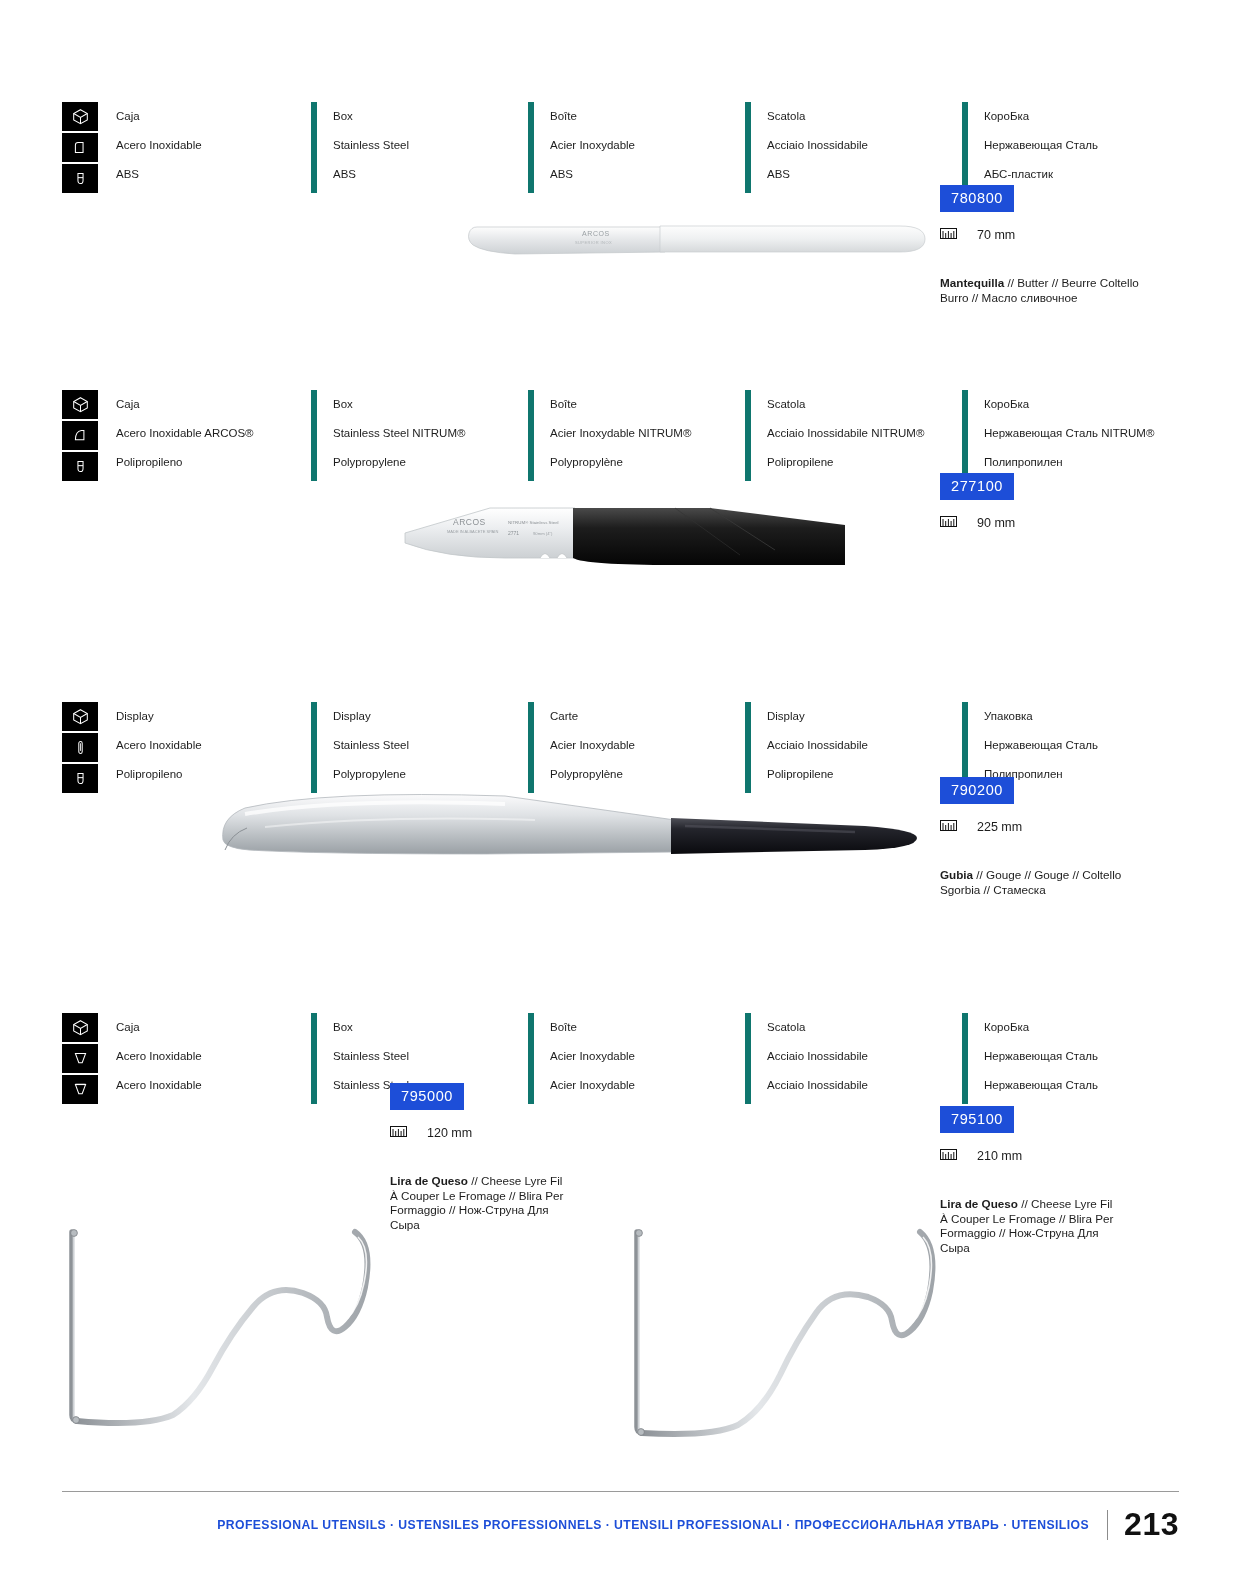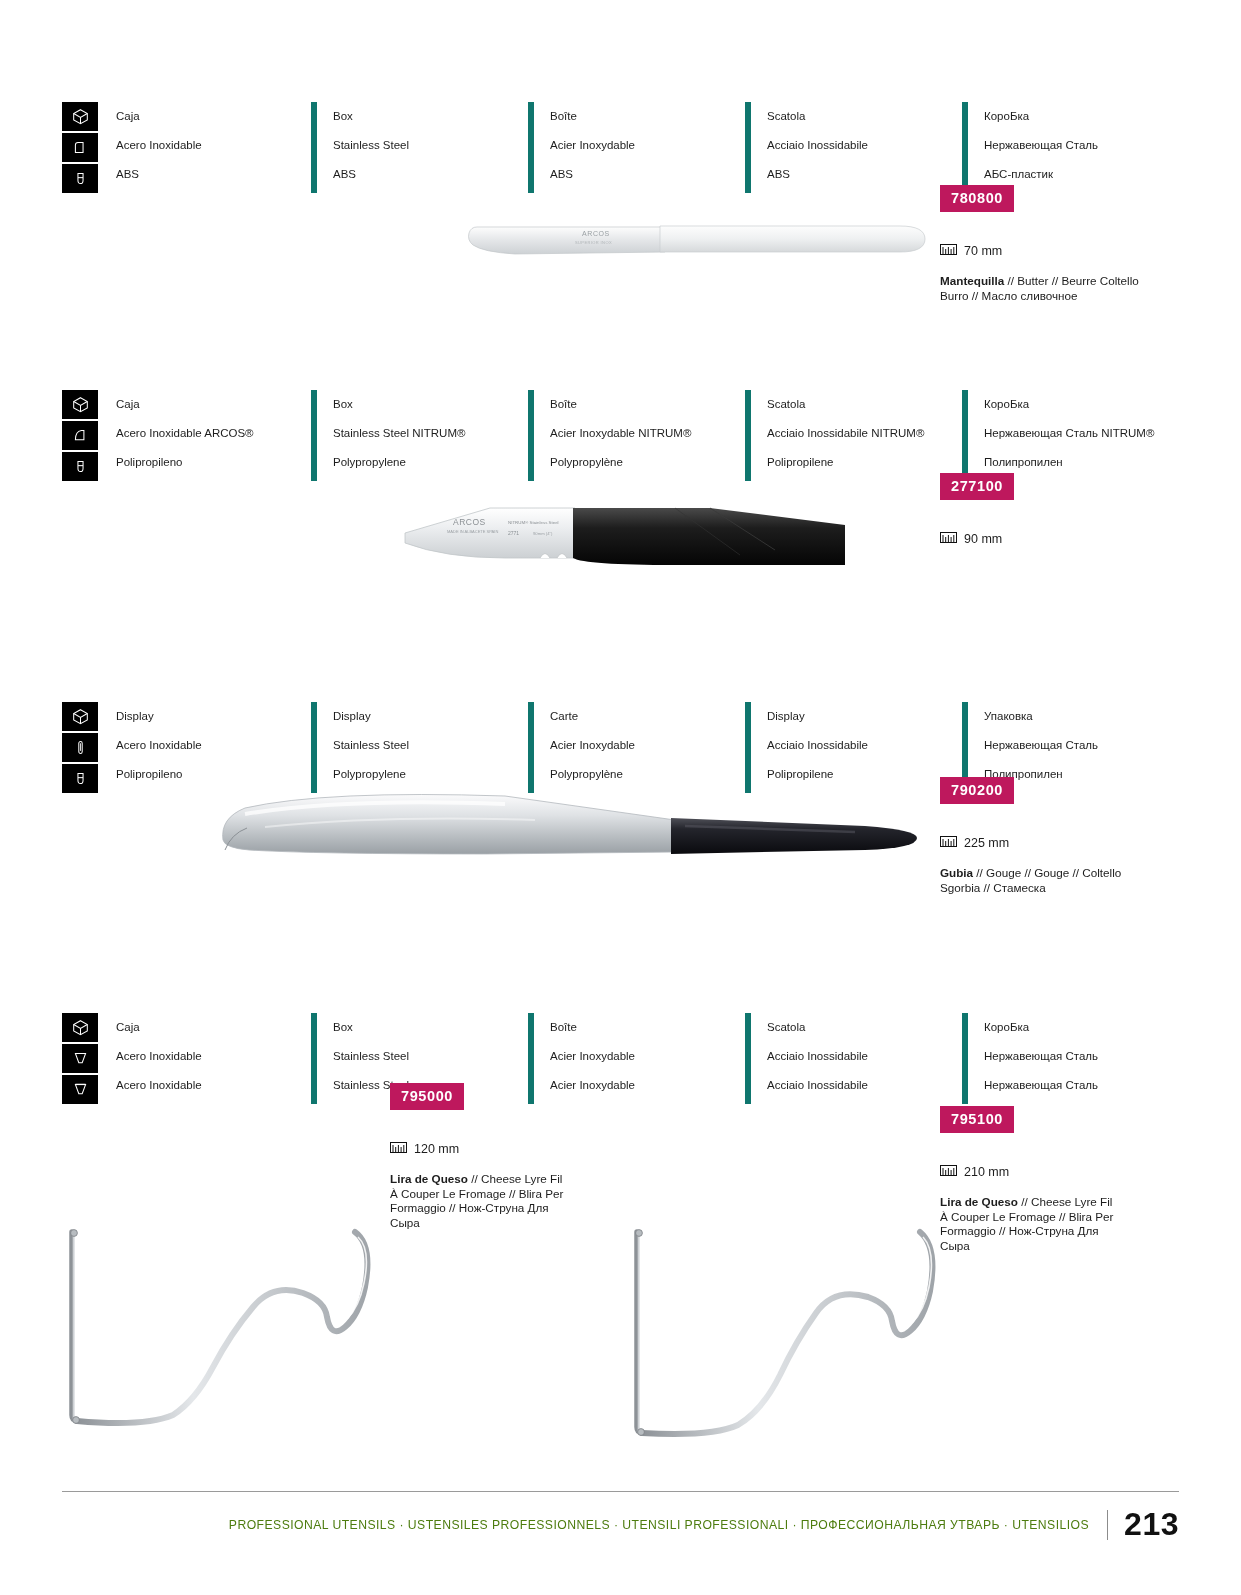--- a/index.html
+++ b/index.html
@@ -54,36 +54,36 @@
     line-height: 29px;
     height: 29px;
     color: #1d1d1d;
     white-space: nowrap;
   }
 
   
   .info-block { position: absolute; }
   .ref-badge {
     display: inline-block;
-    background: #be185d;
+    background: #1d4ed8;
     color: #ffffff;
     font-size: 14.5px;
-    font-weight: bold;
+    font-weight: normal;
     letter-spacing: 0.6px;
     padding: 5px 11px 6px 11px;
   }
   .size-row {
     display: flex;
     align-items: center;
-    margin-top: 30px;
-    gap: 7px;
+    margin-top: 14px;
+    gap: 20px;
   }
   .size-text { font-size: 12.5px; color: #1d1d1d; }
   .desc {
-    margin-top: 14px;
+    margin-top: 32px;
     font-size: 11.7px;
     line-height: 14.6px;
     color: #1d1d1d;
     max-width: 215px;
   }
   .desc b { font-weight: bold; }
 
   
   .product-img { position: absolute; }
 
@@ -94,22 +94,22 @@
     bottom: 52px;
     border-top: 1px solid #9a9a9a;
     padding-top: 14px;
     display: flex;
     align-items: center;
     justify-content: flex-end;
   }
   .footer-text {
     font-size: 12.2px;
     letter-spacing: 0.45px;
-    color: #4d7c0f;
-    font-weight: normal;
+    color: #1d4ed8;
+    font-weight: bold;
   }
   .footer-sep {
     width: 1px; height: 30px;
     background: #8c8c8c;
     margin: 0 16px 0 18px;
   }
   .footer-page {
     font-size: 32px;
     font-weight: bold;
     color: #111;

